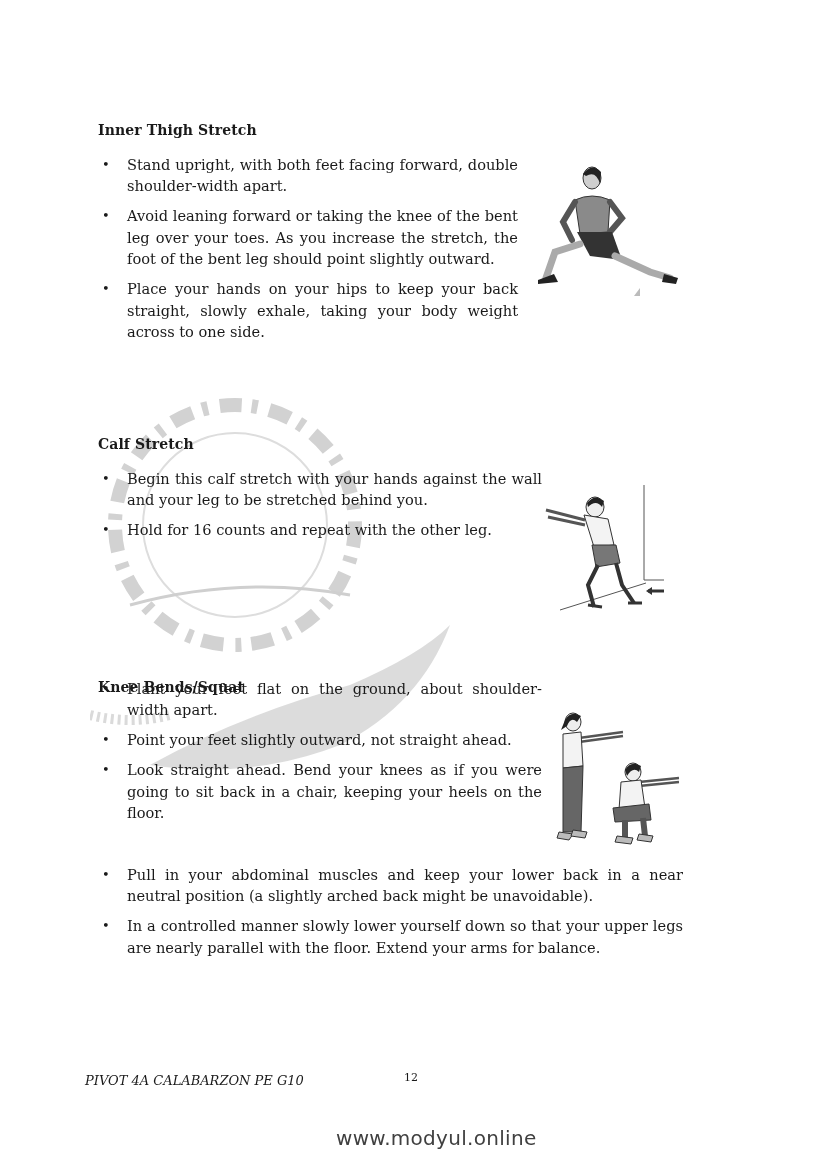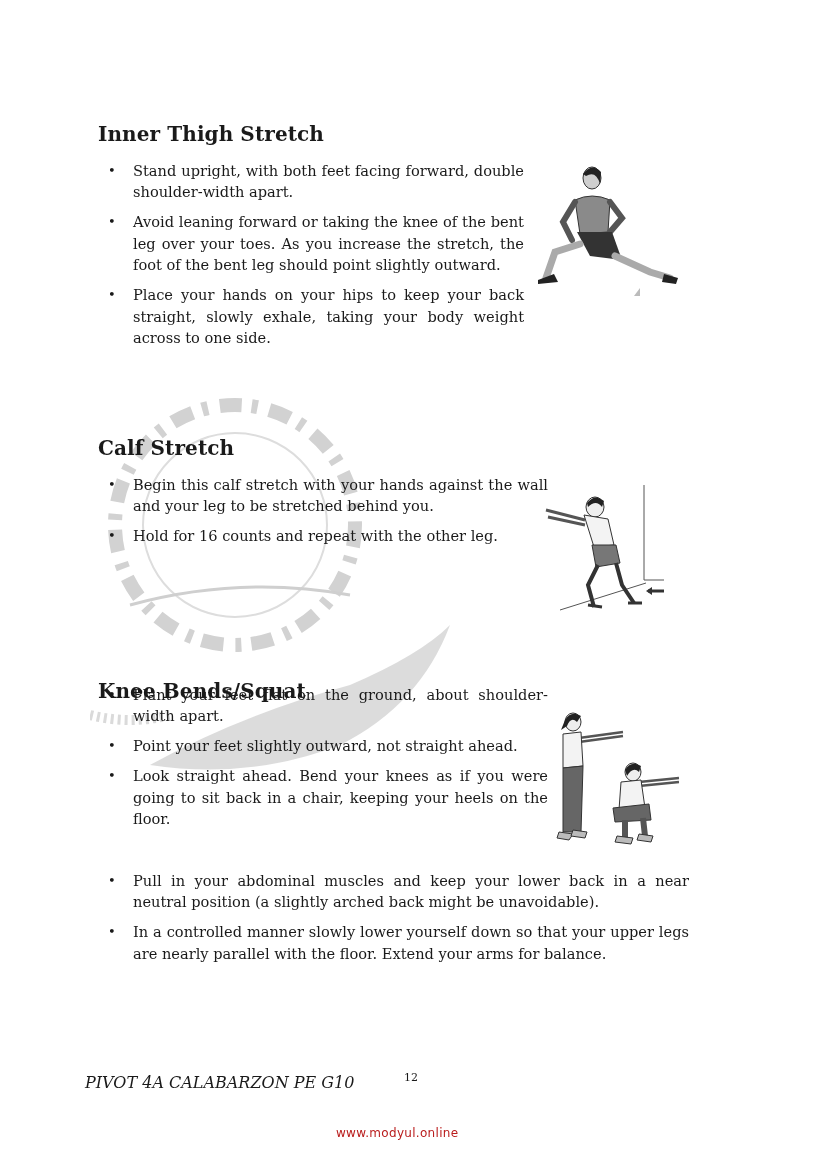--- a/index.html
+++ b/index.html
@@ -2,36 +2,36 @@
 <html><head>
   <meta charset="utf-8">
   <style>
     html, body { margin: 0; padding: 0; background: #ffffff; }
     body { width: 826px; height: 1169px; position: relative; overflow: hidden;
            font-family: "DejaVu Serif", "Liberation Serif", serif; color: #1a1a1a; }
     .page { position: absolute; left: 0; top: 0; width: 826px; height: 1169px; }
 
     .watermark { position: absolute; left: 90px; top: 385px; width: 380px; height: 400px; pointer-events: none; }
 
-    .section-title { position: absolute; left: 98px; font-weight: bold; font-size: 20px; letter-spacing: 0.1px; }
+    .section-title { position: absolute; left: 98px; font-weight: bold; font-size: 14px; letter-spacing: 0.1px; }
 
-    ul.bullets { position: absolute; left: 98px; margin: 10px; padding: 0; list-style: none; }
+    ul.bullets { position: absolute; left: 98px; margin: 4px; padding: 0; list-style: none; }
     ul.bullets li { position: relative; padding-left: 25px; font-size: 14.6px; line-height: 21.4px;
                     text-align: justify; margin-bottom: 8.6px; }
     ul.bullets li::before { content: "\2022"; position: absolute; left: 0; top: 0; font-size: 13px; }
     .w-narrow { width: 416px; }
     .w-mid { width: 440px; }
     .w-full { width: 581px; }
 
     .illus { position: absolute; }
 
-    .footer-left { position: absolute; left: 85px; top: 1073px; font-style: italic; font-size: 16px; }
+    .footer-left { position: absolute; left: 85px; top: 1073px; font-style: italic; font-size: 13px; }
     .footer-page { position: absolute; left: 404px; top: 1071px; font-size: 11px; }
     .footer-url { position: absolute; left: 336px; top: 1126px; font-family: "DejaVu Sans", "Liberation Sans", sans-serif;
-                  font-size: 12px; color: #b91c1c; letter-spacing: 0.3px; }
+                  font-size: 20px; color: #404040; letter-spacing: 0.3px; }
   </style>
 </head>
 <body>
 
 <div class="page">
 
   <svg class="watermark" viewBox="0 0 380 400">
     <circle cx="145" cy="140" r="120" fill="none" stroke="#d2d2d2" stroke-width="14" stroke-dasharray="22 10 6 12"></circle>
     <circle cx="145" cy="140" r="92" fill="none" stroke="#dddddd" stroke-width="2"></circle>
     <path d="M40 220 Q150 190 260 210" stroke="#cfcfcf" stroke-width="3" fill="none"></path>

